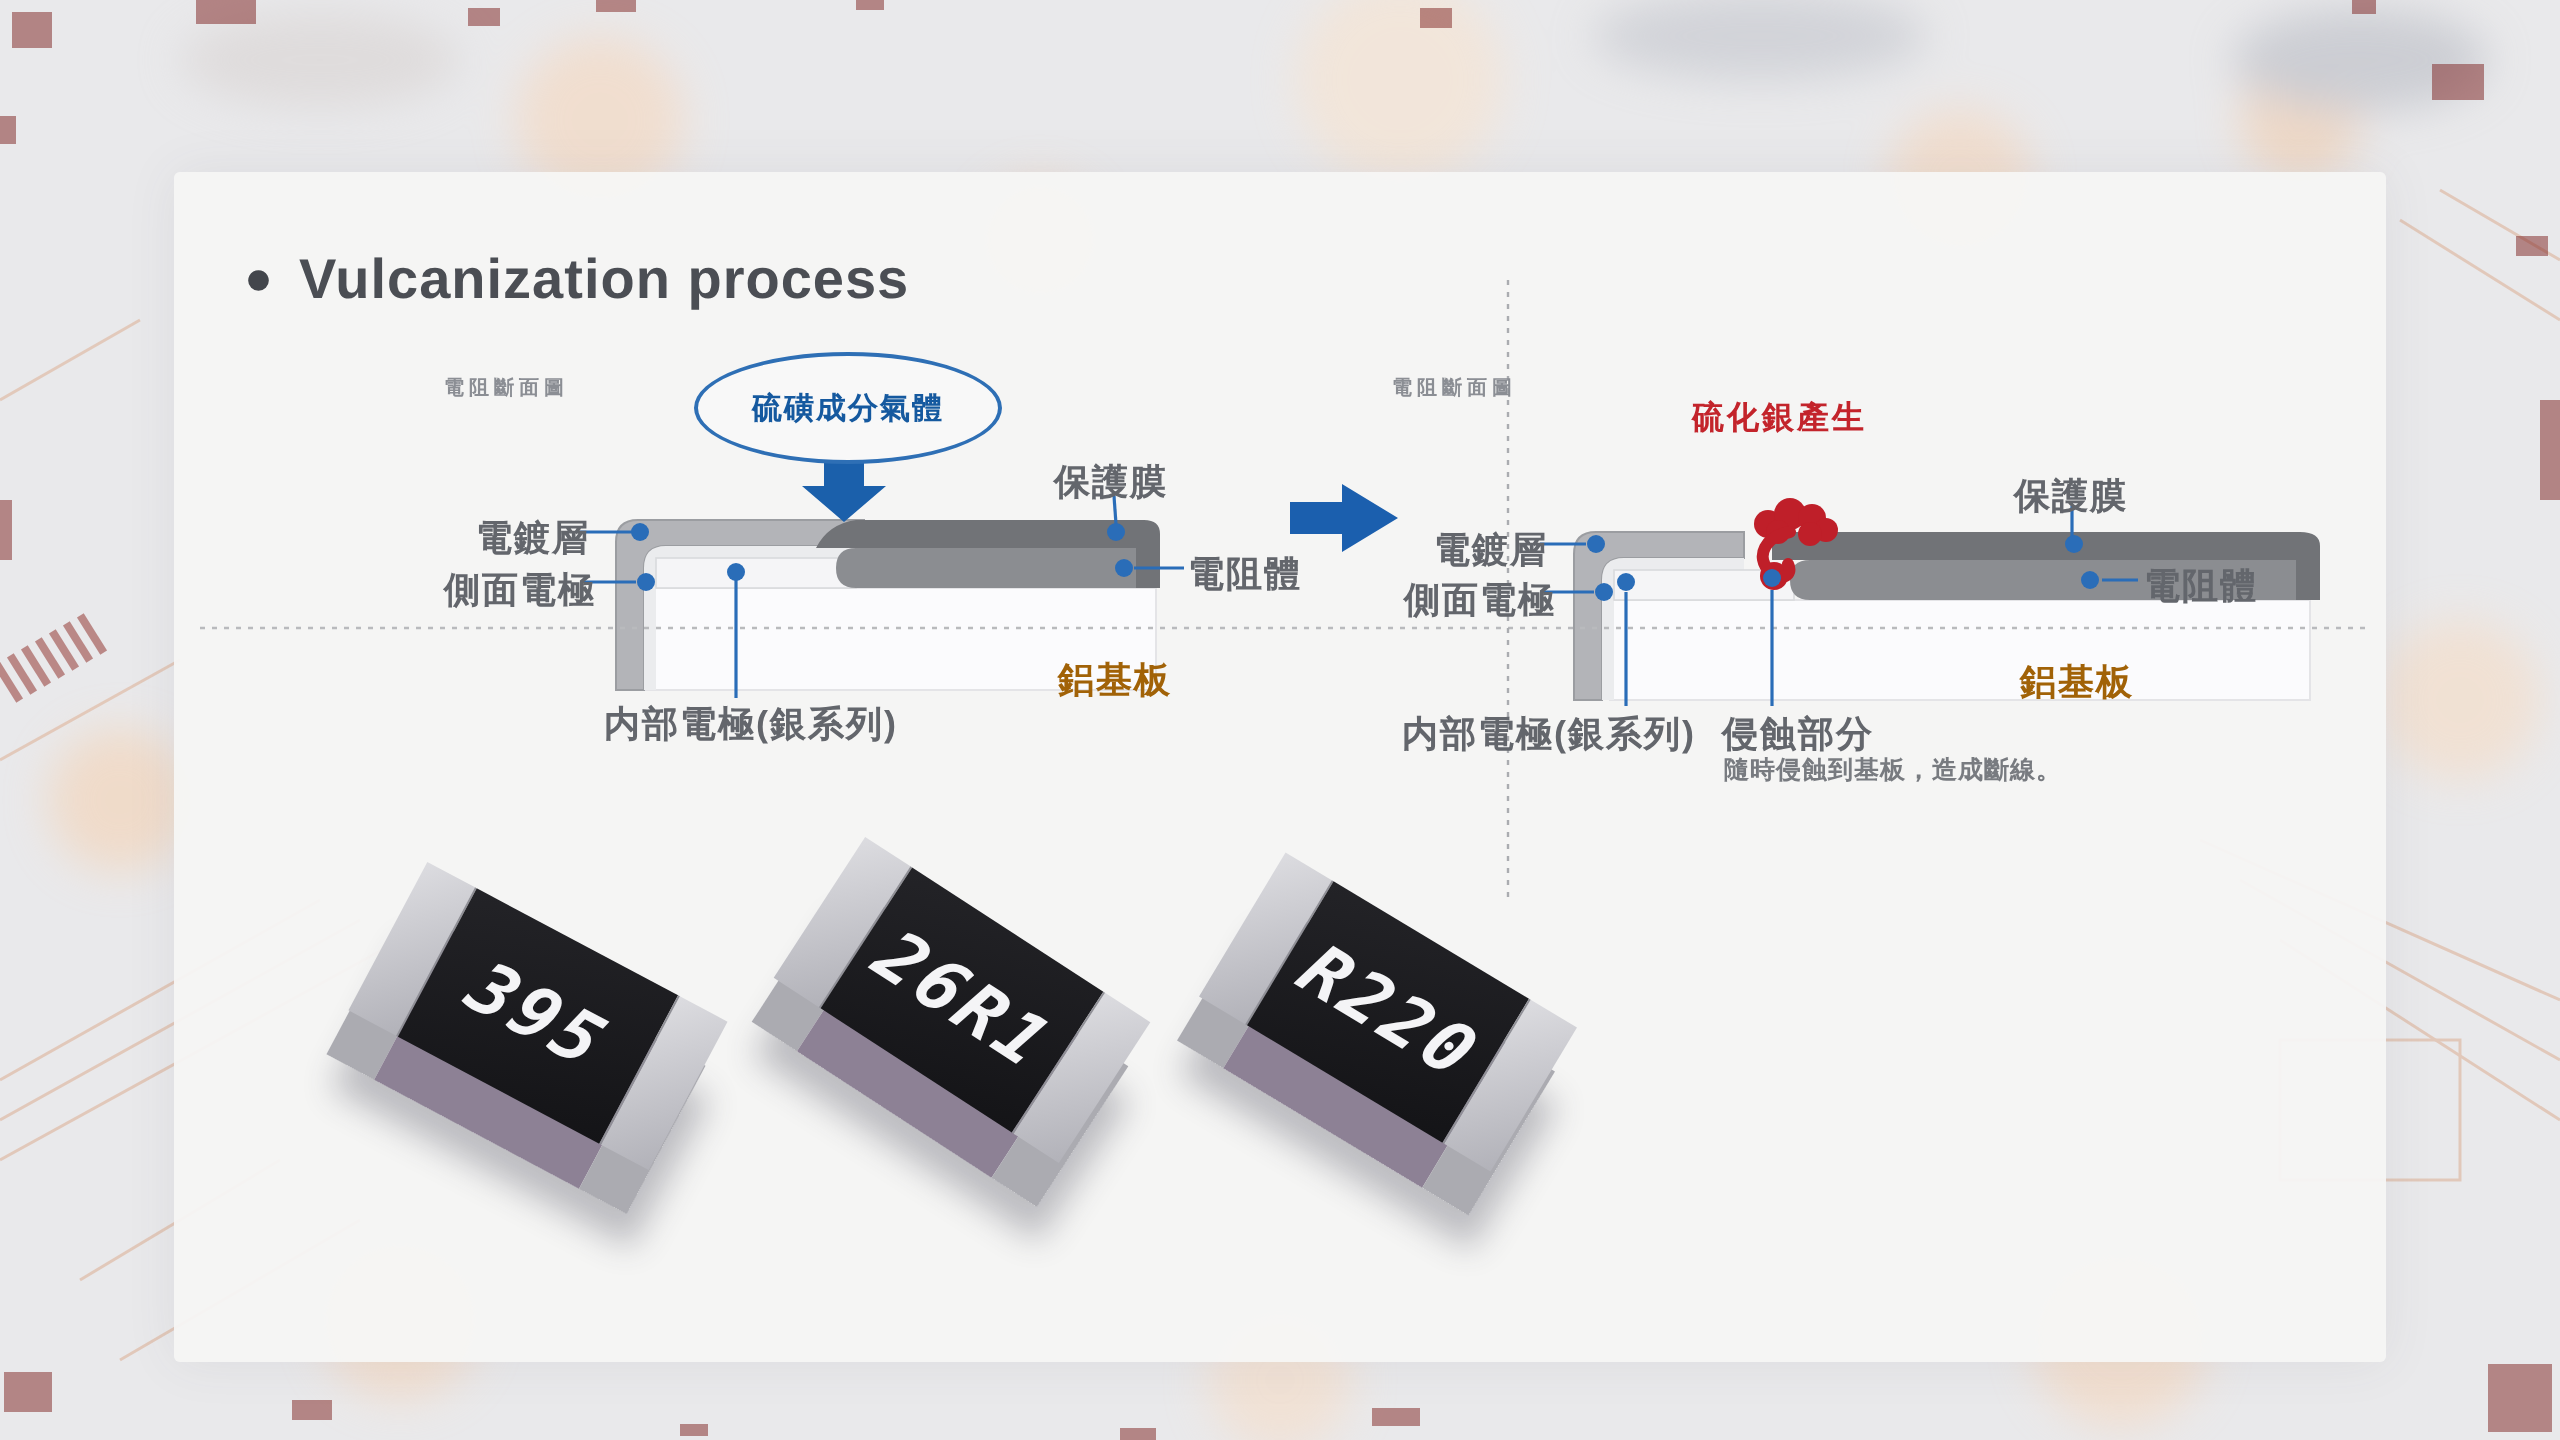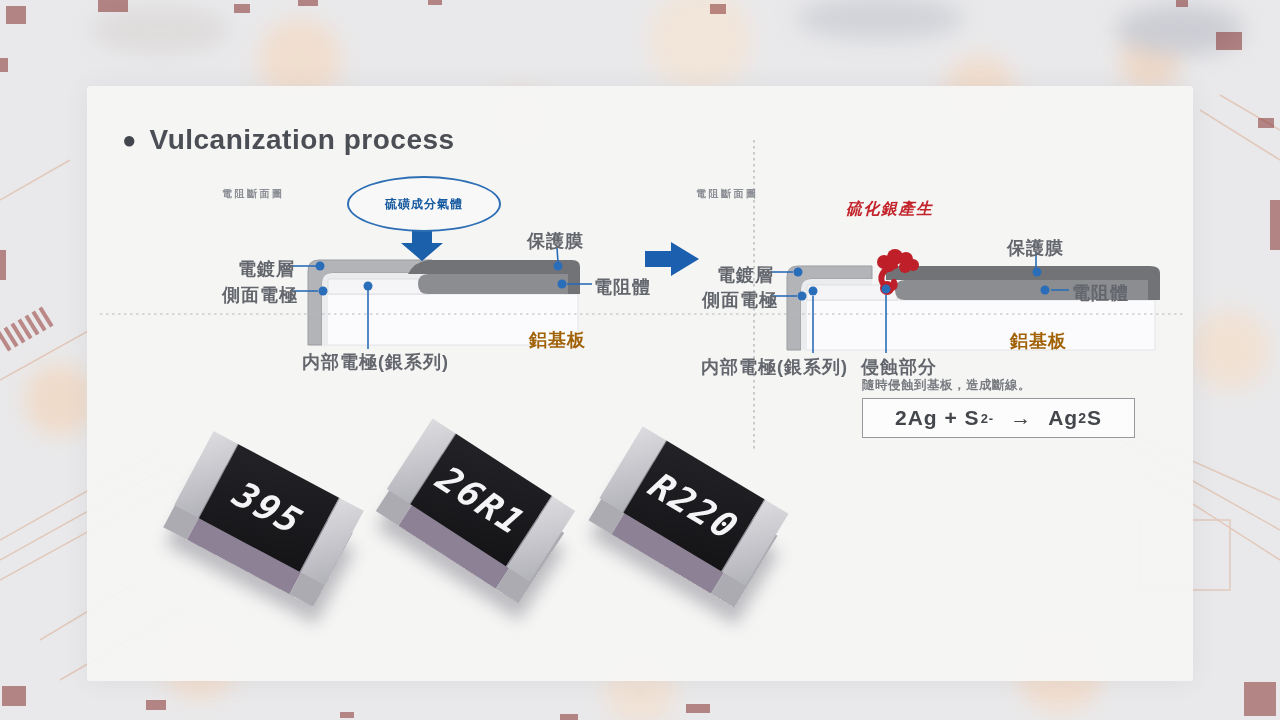--- a/index.html
+++ b/index.html
@@ -30,21 +30,21 @@
   .caption{font-size:10px;color:#8b8e94;letter-spacing:2.5px;font-weight:600;}
   .substrate-lbl{color:#a16207;}
   .headline-red{color:#c3242b;font-size:16px;font-weight:bold;letter-spacing:1.5px;}
   .note{font-size:12.5px;font-weight:600;color:#787b80;letter-spacing:0.5px;text-align:right;}
 
   
   #gas-oval{position:absolute;left:347px;top:176px;width:150px;height:52px;z-index:3;
             border:2.5px solid #2e6fb5;border-radius:50%;
             display:flex;align-items:center;justify-content:center;
             background:rgba(250,250,252,0.55);}
-  #gas-oval span{font-size:12px;font-weight:bold;color:#15599f;letter-spacing:1px;}
+  #gas-oval span{font-size:15px;font-weight:bold;color:#15599f;letter-spacing:1px;}
 
   
   #formula-box{position:absolute;left:862px;top:398px;width:271px;height:38px;z-index:3;
                border:1.5px solid #97989c;background:rgba(253,253,253,0.85);
                display:flex;align-items:center;justify-content:center;
                font-size:21px;font-weight:bold;color:#43464b;letter-spacing:1px;}
   #formula-box sup{font-size:13px;margin-left:1px;}
   #formula-box sub{font-size:14px;}
   #formula-box .f-arrow{margin:0 16px;font-weight:bold;}
 
@@ -221,38 +221,30 @@
     <span>硫磺成分氣體</span>
   </div>
   <div class="lbl abs" style="left:238px;top:257px;">電鍍層</div>
   <div class="lbl abs" style="left:222px;top:283px;">側面電極</div>
   <div class="lbl abs" style="left:527px;top:229px;">保護膜</div>
   <div class="lbl abs" style="left:594px;top:275px;">電阻體</div>
   <div class="lbl substrate-lbl abs" style="left:529px;top:328px;">鋁基板</div>
   <div class="lbl abs" style="left:302px;top:350px;">内部電極(銀系列)</div>
 
   <div class="lbl caption abs" style="left:696px;top:187px;">電阻斷面圖</div>
-  <div class="lbl headline-red abs" style="left:846px;top:199px;font-style:italic;">硫化銀產生</div>
+  <div class="lbl headline-red abs" style="left:846px;top:199px;">硫化銀產生</div>
   <div class="lbl abs" style="left:717px;top:263px;">電鍍層</div>
   <div class="lbl abs" style="left:702px;top:288px;">側面電極</div>
   <div class="lbl abs" style="left:1007px;top:236px;">保護膜</div>
   <div class="lbl abs" style="left:1072px;top:281px;">電阻體</div>
   <div class="lbl substrate-lbl abs" style="left:1010px;top:329px;">鋁基板</div>
   <div class="lbl abs" style="left:701px;top:355px;">内部電極(銀系列)</div>
   <div class="lbl abs" style="left:861px;top:355px;">侵蝕部分</div>
   <div class="lbl note abs" style="left:862px;top:377px;">隨時侵蝕到基板，造成斷線。</div>
 
-  <div id="formula-box">
-    <span>2Ag + S</span>
-      <sup>2-</sup>
-      <span class="f-arrow">→</span>
-      <span>Ag</span>
-      <sub>2</sub>
-      <span>S</span>
-  </div>
 
   <div class="chip" style="left:184px;top:466px;--rot:28deg;">
     <div class="chip-under">
         <div class="sc"></div>
         <div class="sm"></div>
         <div class="sc"></div>
       </div>
     <div class="chip-top">
       <div class="cap l"></div>
       <div class="face">

